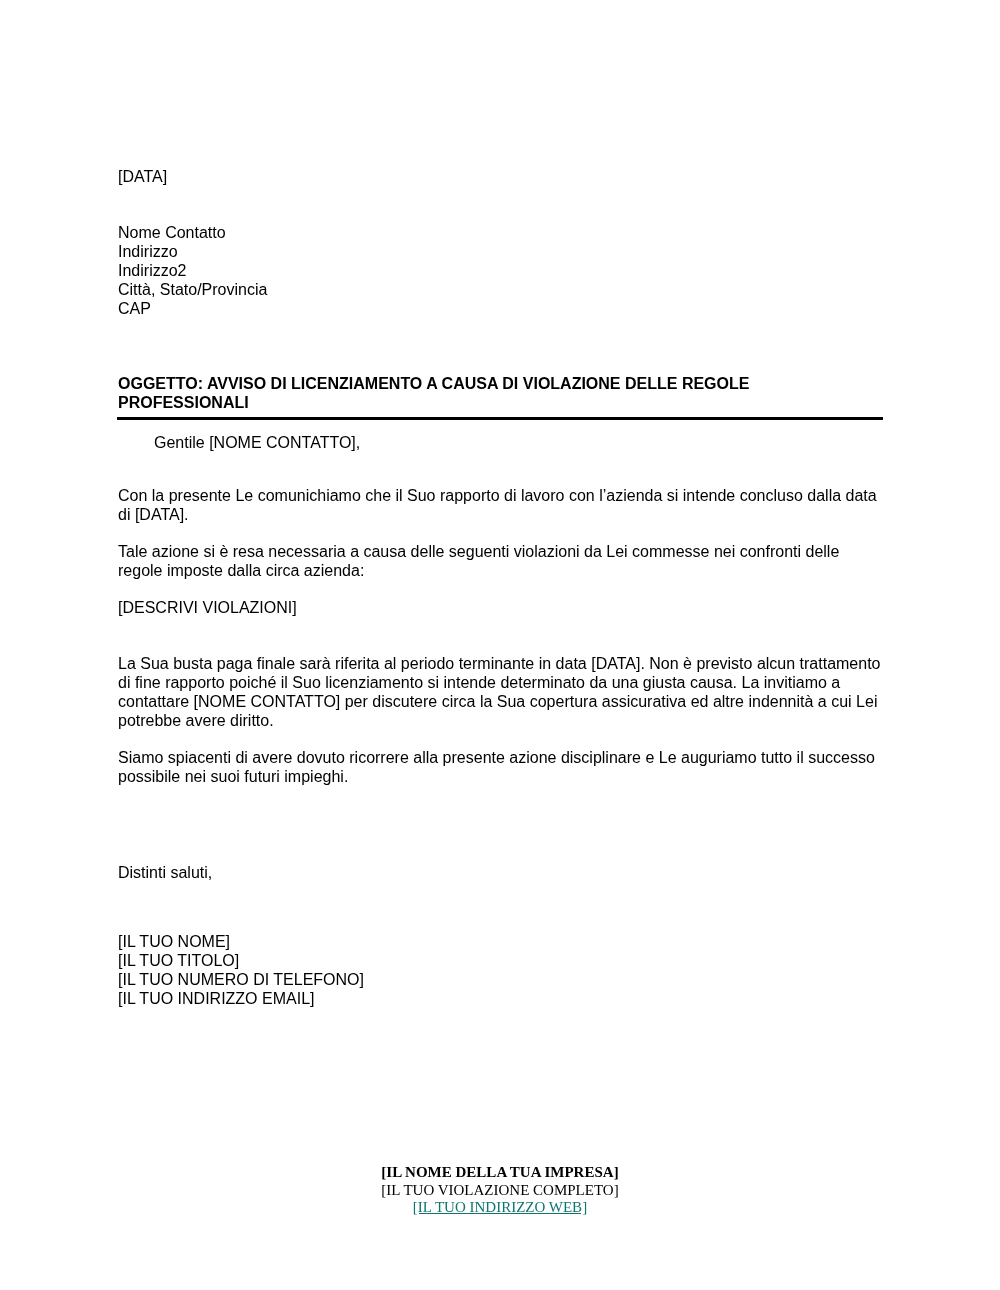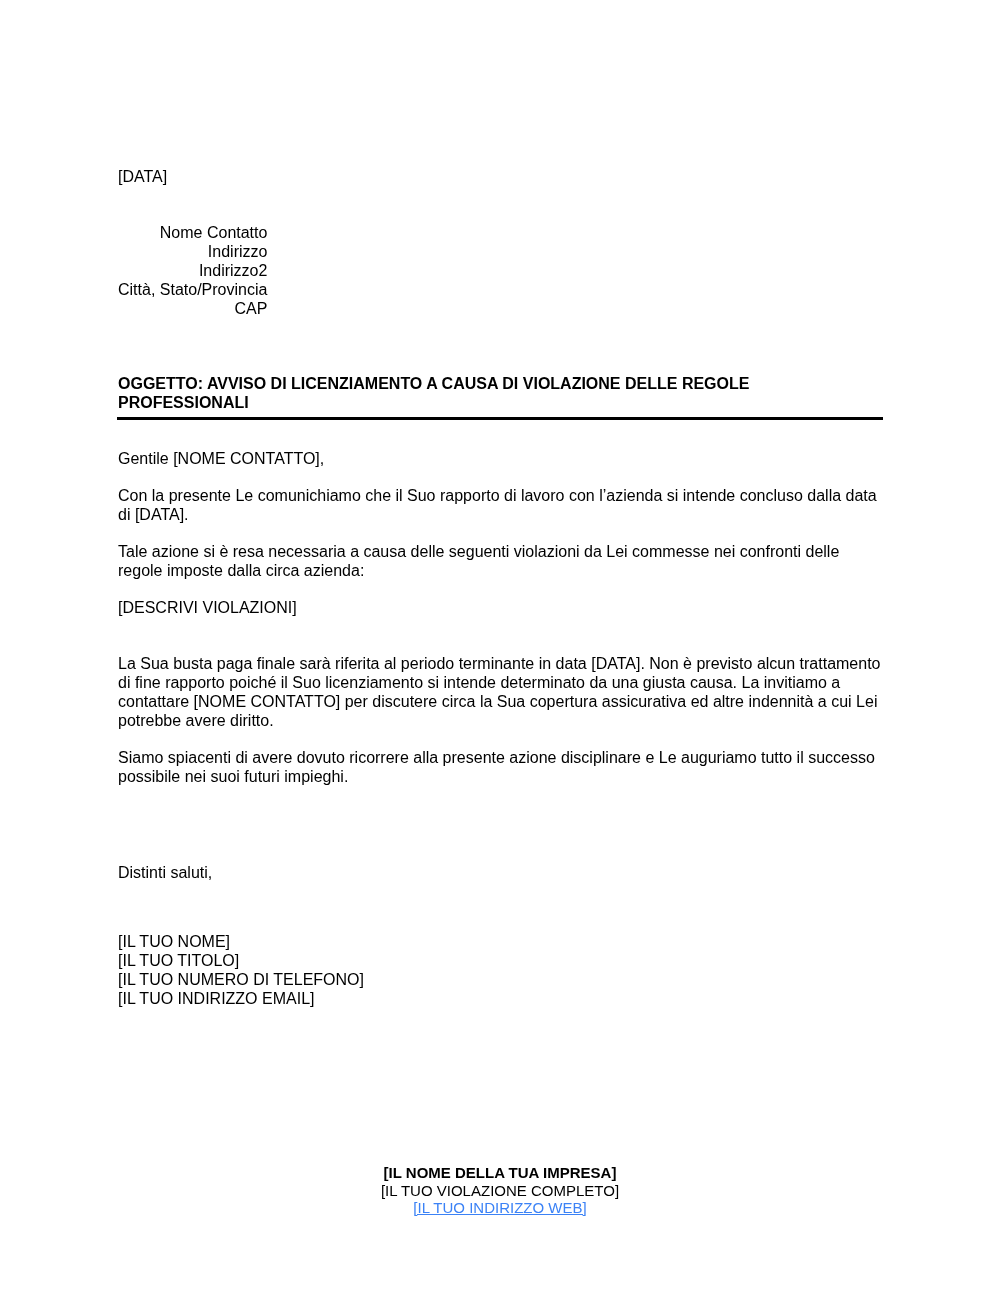--- a/index.html
+++ b/index.html
@@ -34,45 +34,46 @@
       background: #000000;
     }
     .footer {
       position: absolute;
       left: 0;
       width: 1000px;
       top: 1164px;
       text-align: center;
       font-size: 15px;
       line-height: 17.5px;
+      font-family: Liberation Serif, serif;
     }
     .footer .company { font-weight: bold; }
     .footer a {
-      color: #3b82f6;
+      color: #0f766e;
       text-decoration: underline;
     }
   </style>
 </head>
 <body>
 
 <div class="abs left" style="top:167px;">[DATA]</div>
 
-<div class="abs left" style="top:223px;text-align:right;">
+<div class="abs left" style="top:223px;">
   <span class="block-line">Nome Contatto</span>
   <span class="block-line">Indirizzo</span>
   <span class="block-line">Indirizzo2</span>
   <span class="block-line">Città, Stato/Provincia</span>
   <span class="block-line">CAP</span>
 </div>
 
 <div class="abs left subject" style="top:374px;">OGGETTO: AVVISO DI LICENZIAMENTO A CAUSA DI VIOLAZIONE DELLE REGOLE PROFESSIONALI</div>
 
 <div class="rule"></div>
 
-<div class="abs left" style="top:449px;">Gentile [NOME CONTATTO],</div>
+<div class="abs left" style="top:433px;margin-left:36px;">Gentile [NOME CONTATTO],</div>
 
 <div class="abs left para" style="top:486px;">Con la presente Le comunichiamo che il Suo rapporto di lavoro con l’azienda si intende concluso dalla data di [DATA].</div>
 <div class="abs left para" style="top:542px;">Tale azione si è resa necessaria a causa delle seguenti violazioni da Lei commesse nei confronti delle regole imposte dalla circa azienda:</div>
 <div class="abs left para" style="top:598px;">[DESCRIVI VIOLAZIONI]</div>
 <div class="abs left para" style="top:654px;">La Sua busta paga finale sarà riferita al periodo terminante in data [DATA]. Non è previsto alcun trattamento di fine rapporto poiché il Suo licenziamento si intende determinato da una giusta causa. La invitiamo a contattare [NOME CONTATTO] per discutere circa la Sua copertura assicurativa ed altre indennità a cui Lei potrebbe avere diritto.</div>
 <div class="abs left para" style="top:748px;">Siamo spiacenti di avere dovuto ricorrere alla presente azione disciplinare e Le auguriamo tutto il successo possibile nei suoi futuri impieghi.</div>
 
 <div class="abs left" style="top:823px;margin-top:40px;">Distinti saluti,</div>
 
 <div class="abs left" style="top:916px;margin-top:16px;">

